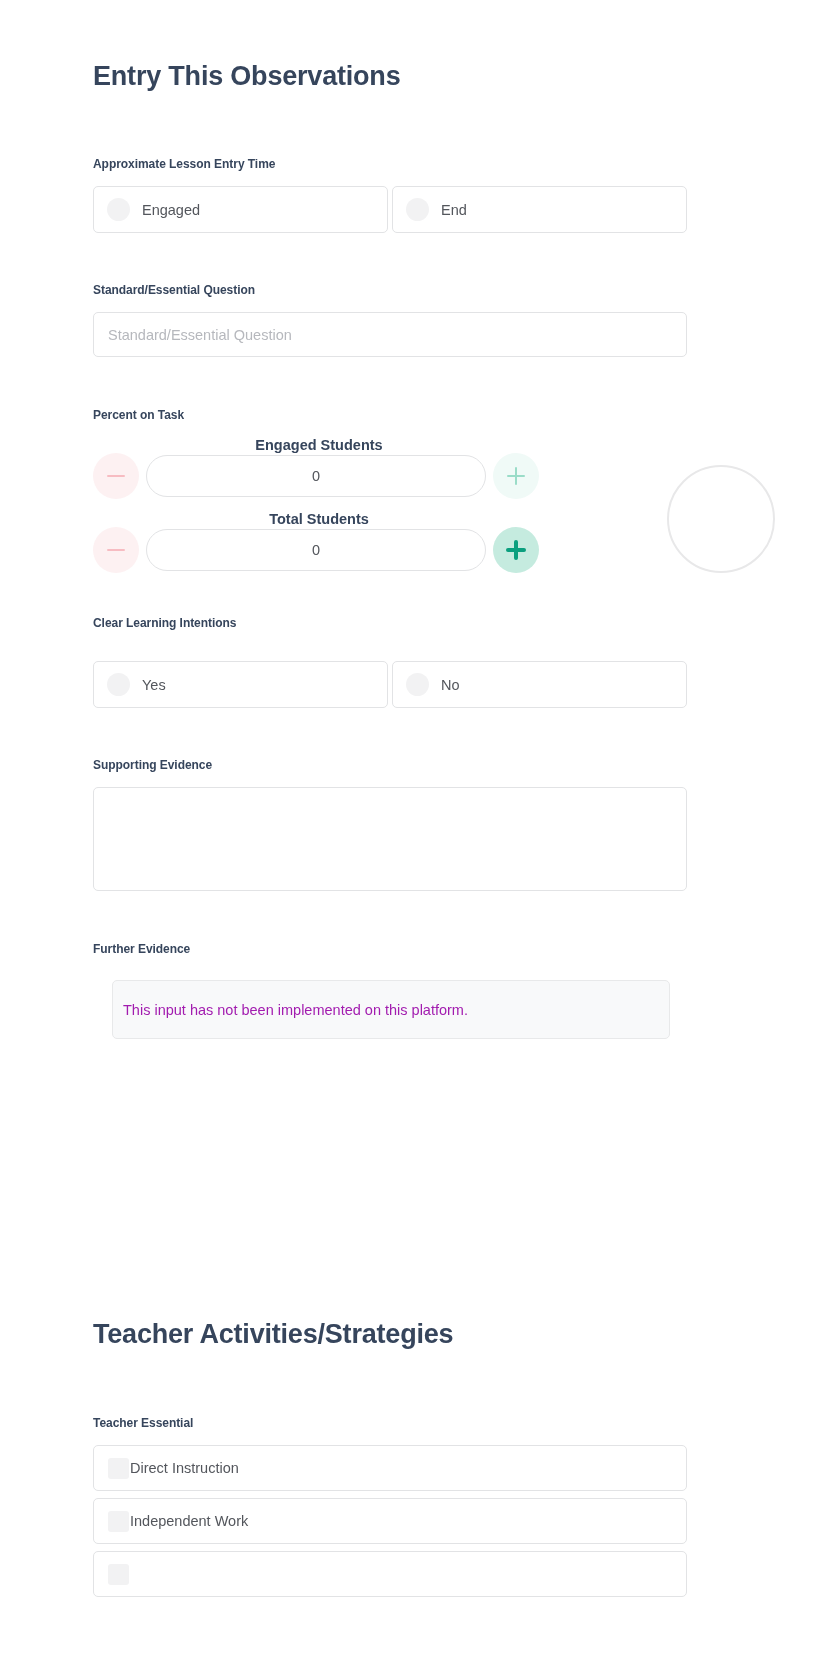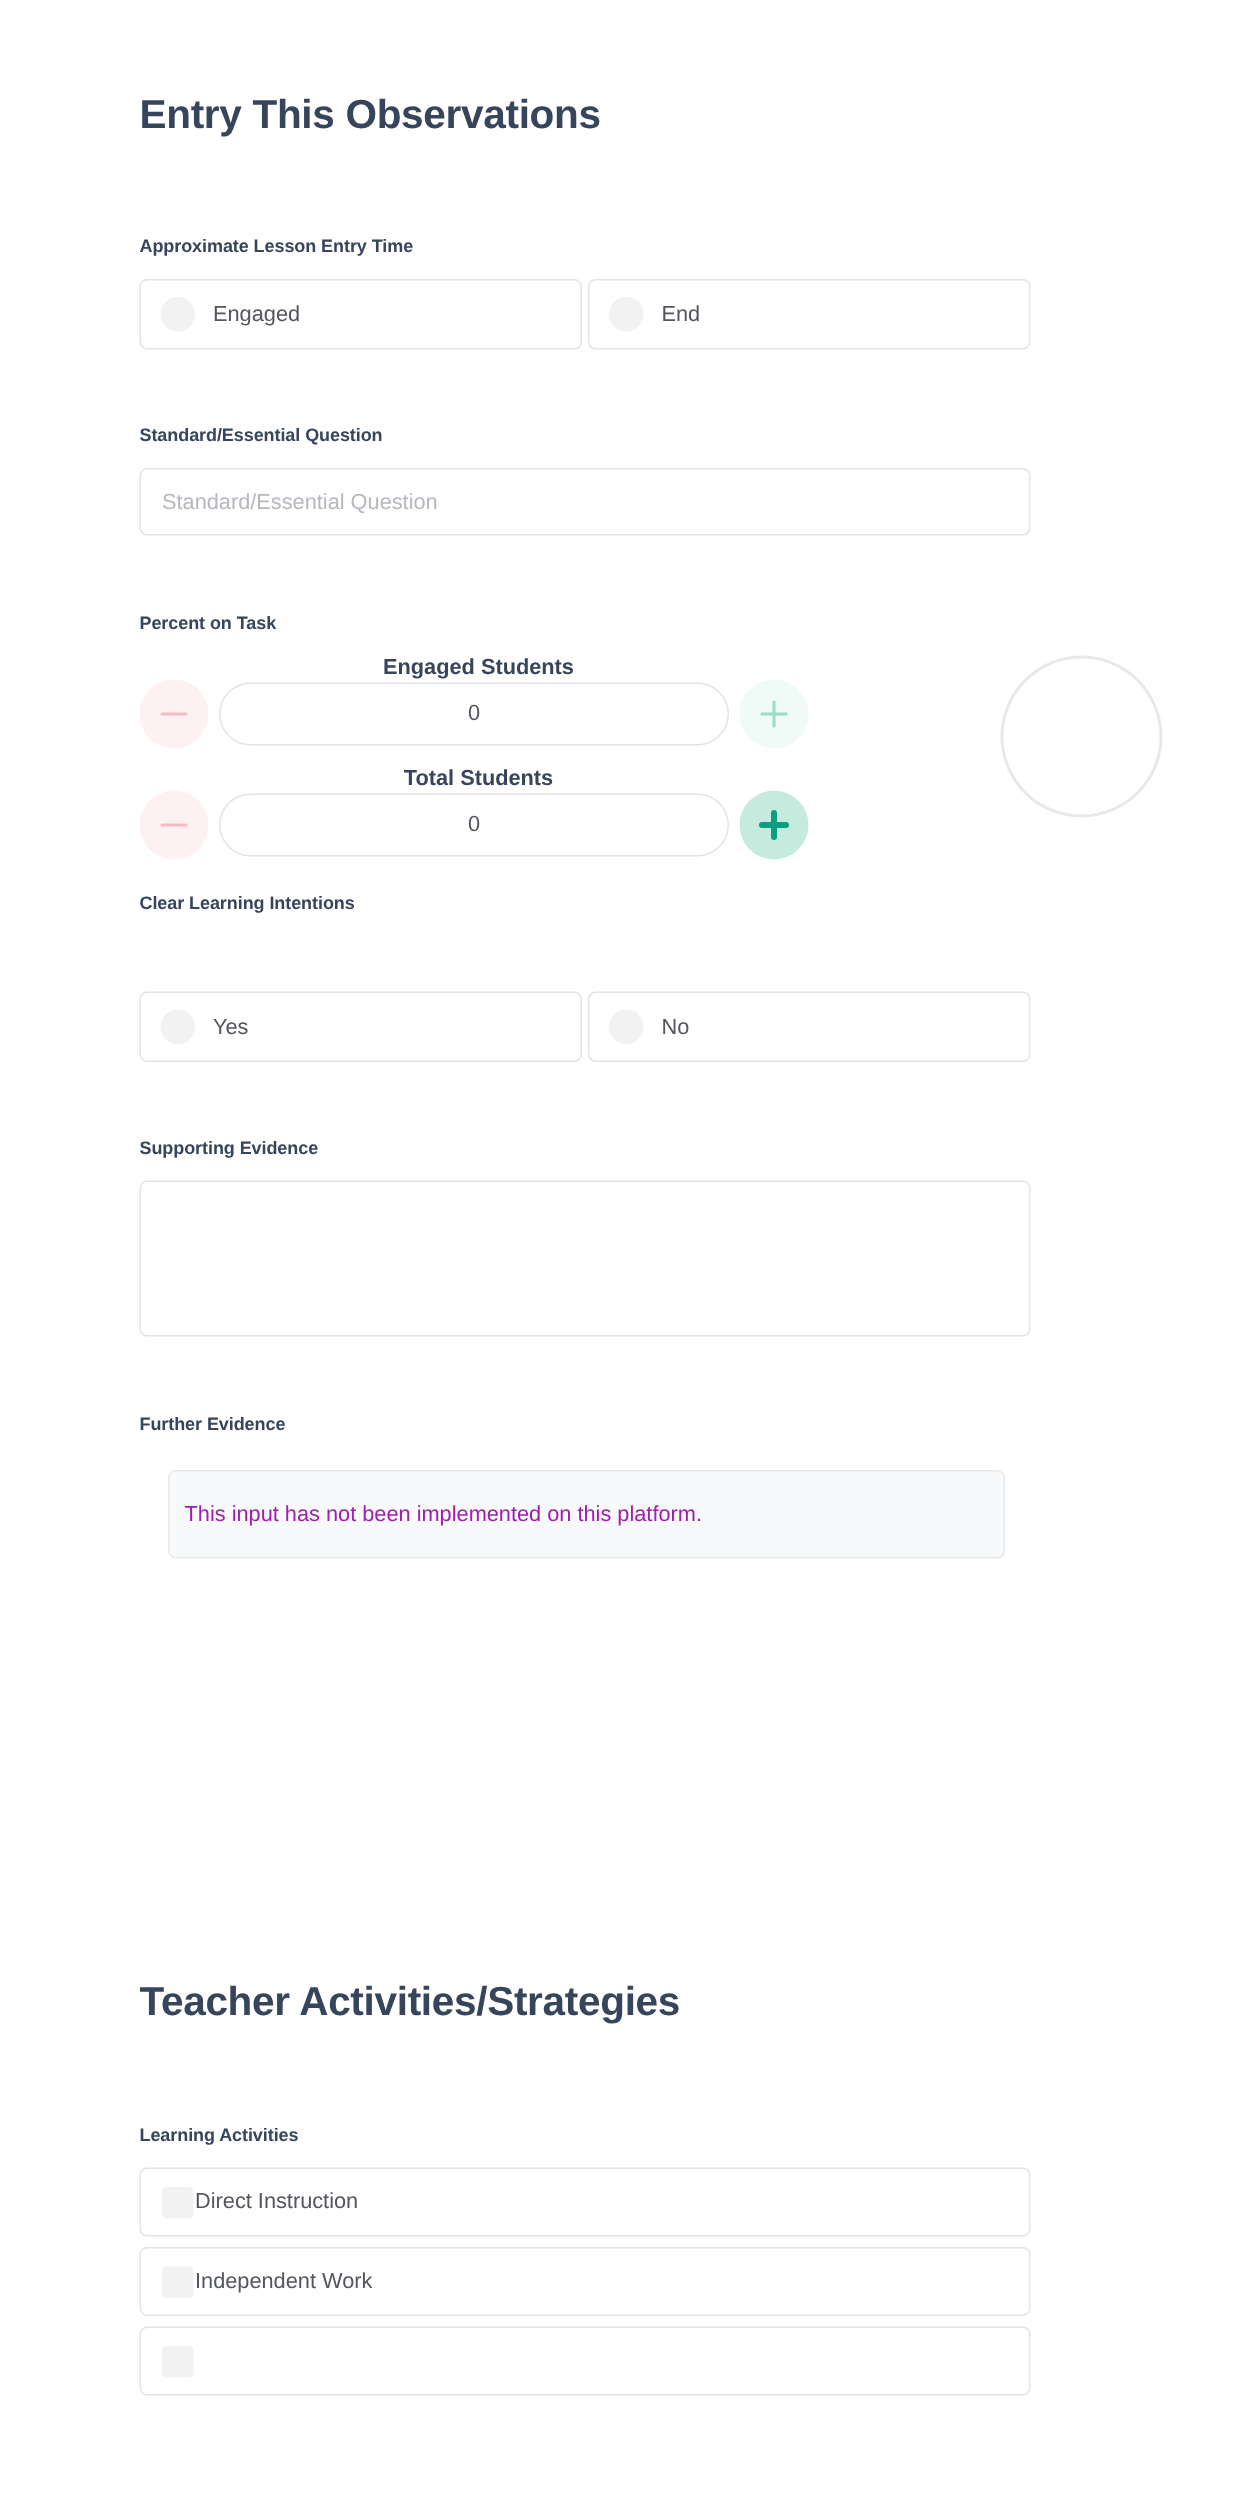--- a/index.html
+++ b/index.html
@@ -164,21 +164,21 @@
     height: 108px;
     border-radius: 50%;
     border: 2px solid #e8e8e9;
     background: #ffffff;
     flex: none;
     margin-left: 32px;
   }
 
   .percent-wrap {
     display: flex;
-    align-items: flex-start;
+    align-items: flex-end;
   }
 
   .steppers { width: 542px; }
 
   
   .evidence-area {
     width: 100%;
     height: 104px;
     border: 1px solid #e2e3e5;
     border-radius: 5px;
@@ -282,21 +282,21 @@
             <input class="stepper-input" type="text" value="0" style="">
             <button class="circle-btn plus-btn-active"></button>
           </div>
         </div>
 
       </div>
 
       <div class="gauge"></div>
     </div>
 
-    <div style="position:absolute; left:0; top:595px;" class="field-label">Clear Learning Intentions</div>
+    <div style="position:absolute; left:0; top:616px;" class="field-label">Clear Learning Intentions</div>
 
     <div style="position:absolute; left:0; top:661px; width:594px;" class="option-row">
       <div class="option-card">
         <span class="radio-dot"></span>
         <span class="option-text">Yes</span>
       </div>
       <div class="option-card">
         <span class="radio-dot"></span>
         <span class="option-text">No</span>
       </div>
@@ -307,21 +307,21 @@
     <textarea style="position: absolute; left: 0px; top: 787px;" class="evidence-area"></textarea>
 
     <div style="position:absolute; left:0; top:942px;" class="field-label">Further Evidence</div>
 
     <div style="position:absolute; left:0; top:980px;" class="notice">
       <span class="notice-text">This input has not been implemented on this platform.</span>
     </div>
 
     <div style="position:absolute; left:0; top:1319px;" class="section-title">Teacher Activities/Strategies</div>
 
-    <div style="position:absolute; left:0; top:1416px;" class="field-label">Learning Activities</div>
+    <div style="position:absolute; left:0; top:1416px;" class="field-label">Teacher Essential</div>
 
     <div style="position:absolute; left:0; top:1445px; width:594px;" class="check-list">
 
       <div class="check-item">
         <span class="check-box"></span>
         <span class="check-text">Direct Instruction</span>
       </div>
 
       <div class="check-item">
         <span class="check-box"></span>

